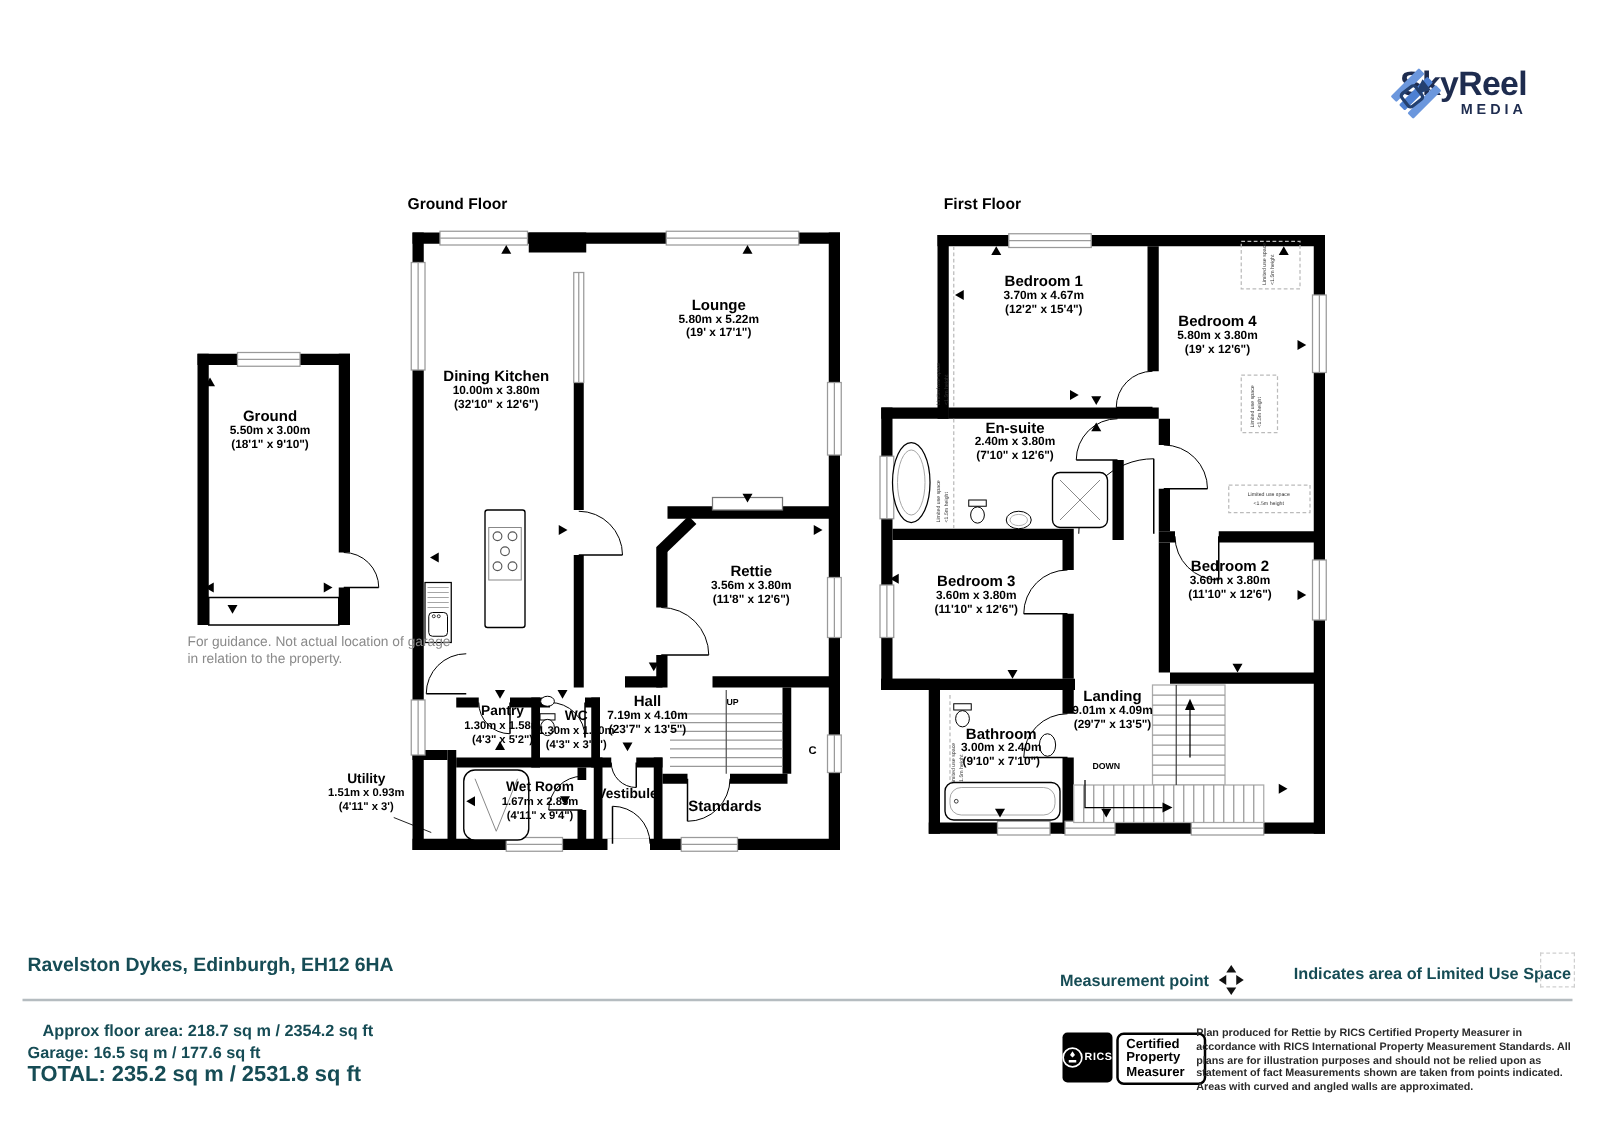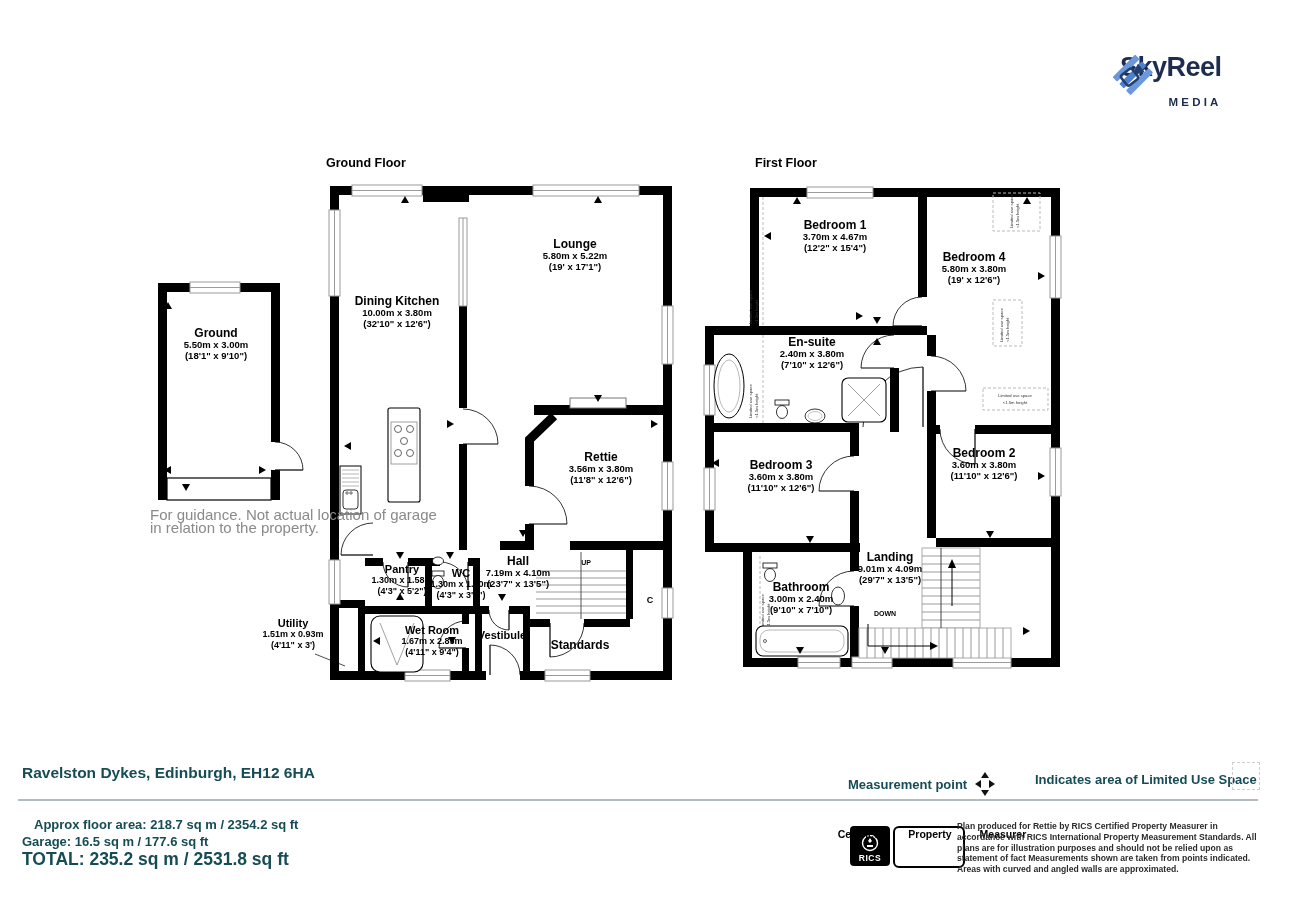--- a/index.html
+++ b/index.html
@@ -6,42 +6,42 @@
   #page{position:relative;width:1295px;height:898px;background:#fff;overflow:hidden;
         font-family:"Liberation Sans",sans-serif;}
   svg{position:absolute;overflow:visible;}
   .ftitle{position:absolute;font-weight:bold;font-size:12.5px;color:#000000;}
   .rlabel{position:absolute;transform:translateX(-50%);text-align:center;color:#000;
           line-height:11px;white-space:nowrap;}
   .rn{display:block;font-weight:bold;font-size:12px;}
   .rd{display:block;font-weight:bold;font-size:9.5px;}
   .tiny{position:absolute;transform:translateX(-50%);font-weight:bold;font-size:7px;color:#000;}
   .cup{position:absolute;transform:translateX(-50%);font-weight:bold;font-size:9px;color:#000;}
-  .gnote{position:absolute;font-size:15px;color:#8a8a8a;line-height:13px;}
+  .gnote{position:absolute;font-size:11px;color:#8a8a8a;line-height:13px;}
   .teal{color:#164c55;}
   .addr{position:absolute;left:22px;top:764px;font-size:15.5px;font-weight:bold;}
   .legend-label{font-size:13px;font-weight:bold;}
   .divider{position:absolute;left:18px;top:799px;width:1240px;height:2px;background:#b5bcc0;}
   .area1{position:absolute;left:34px;top:817px;font-size:13px;font-weight:bold;}
   .area2{position:absolute;left:22px;top:834px;font-size:13px;font-weight:bold;}
   .total{position:absolute;left:22px;top:849px;font-size:17.5px;font-weight:bold;}
   .logo{position:absolute;left:1112px;top:54px;display:flex;align-items:flex-start;}
   .logo-text{margin-left:8px;color:#1e2c4f;}
   .logo-name{font-size:27px;font-weight:bold;letter-spacing:-0.5px;line-height:27px;}
-  .logo-sub{font-size:11.5px;font-weight:bold;letter-spacing:3.2px;text-align:right;margin-top:15px;}
+  .logo-sub{font-size:11.5px;font-weight:bold;letter-spacing:3.2px;text-align:right;margin-top:1px;}
   .legend-mp{position:absolute;left:848px;top:770px;display:flex;align-items:center;}
   .legend-lu{position:absolute;left:1035px;top:770px;}
   .lu-swatch{position:absolute;left:1232px;top:762px;width:26px;height:26px;
              border:1.5px dashed #cfcfcf;}
   .rics{position:absolute;left:850px;top:826px;display:flex;}
   .rics-black{width:40px;height:40px;background:#000;border-radius:4px;display:flex;
-              flex-direction:column;align-items:center;justify-content:flex-end;}
+              flex-direction:row;align-items:center;justify-content:flex-end;}
   .rics-org{color:#fff;font-weight:bold;font-size:8.5px;letter-spacing:0.5px;margin-bottom:3px;}
   .rics-white{width:62px;height:36px;border:2px solid #000;border-radius:6px;margin-left:3px;
-              padding:1px 0 1px 6px;display:flex;flex-direction:row;justify-content:center;gap:28px;}
+              padding:1px 0 1px 6px;display:flex;flex-direction:column;justify-content:center;}
   .rics-line{font-size:10.5px;font-weight:bold;color:#000;line-height:11.5px;}
   .disclaimer{position:absolute;left:957px;top:821px;width:302px;font-size:8.6px;
               font-weight:bold;color:#2b2b2b;line-height:10.8px;}
 </style>
 </head>
 <body>
 
 <div id="page">
 
   <div class="logo">

